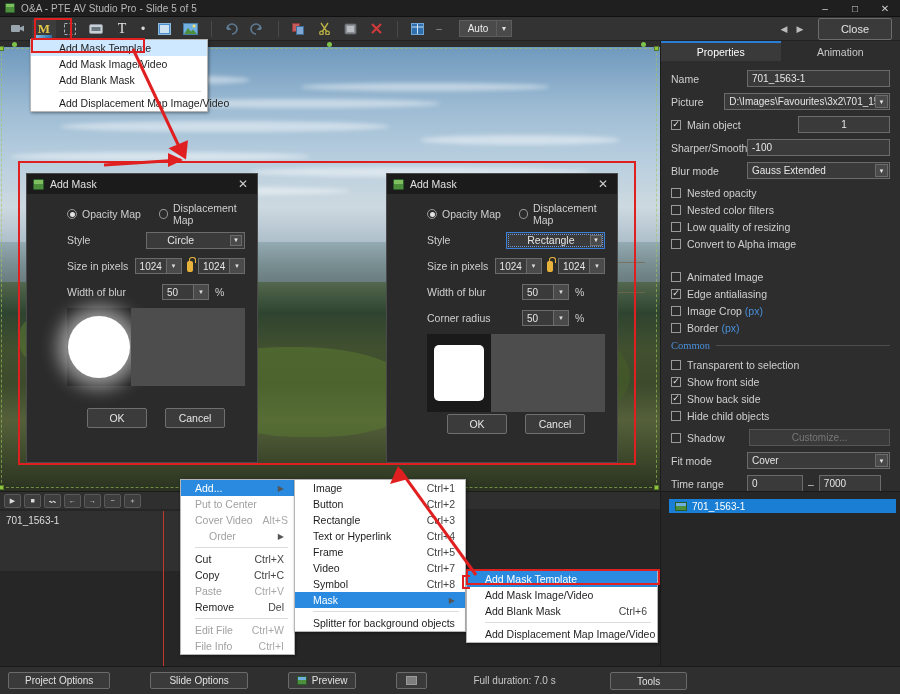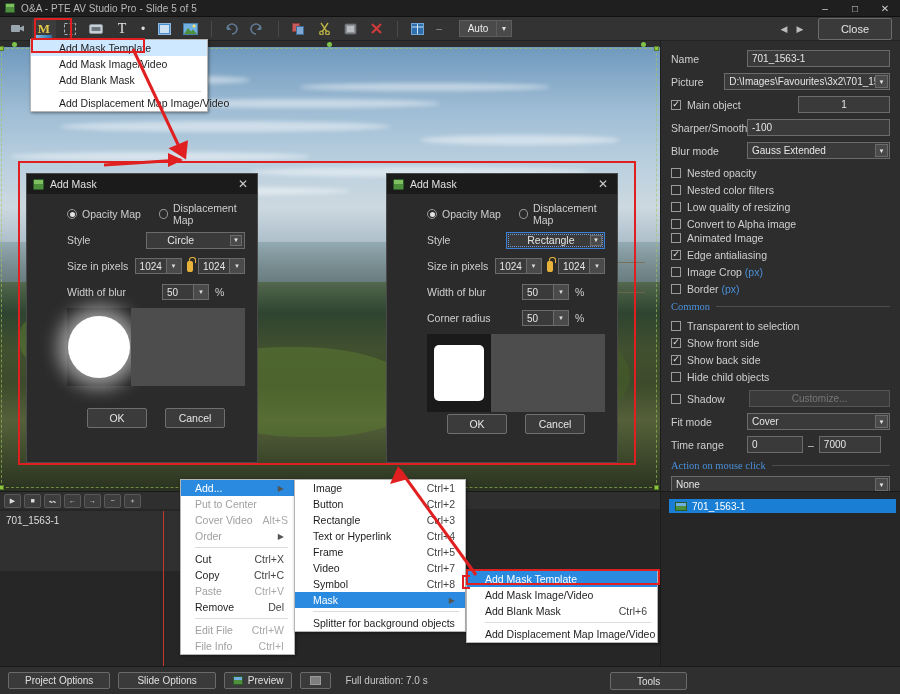--- a/index.html
+++ b/index.html
@@ -180,21 +180,21 @@
 
   .objpanel{position:absolute;left:660px;top:491px;width:240px;height:175px;background:#262626;
     border-left:1px solid #1c1c1c;border-top:1px solid #1a1a1a;}
   .obj-row{height:14px;margin:7px 4px 0 8px;background:#1a7fd4;display:flex;align-items:center;
     padding-left:6px;color:#fff;font-size:10px;}
   .obj-thumb{width:12px;height:9px;margin-right:5px;border:1px solid #2a5c2a;
     background-image:linear-gradient(#6fb0e0 45%,#4d8f3d 45%);}
 
   
   .bottombar{position:absolute;left:0;top:666px;width:900px;height:28px;background:#2f2f2f;
-    border-top:1px solid #1a1a1a;display:flex;align-items:center;padding-left:8px;}
+    border-top:1px solid #1a1a1a;display:flex;align-items:center;padding-left:8px;gap:32px;}
   .bb-btn{height:17px;padding:0 12px;background:#3a3a3a;border:1px solid #6a6a6a;color:#e0e0e0;
     font-size:10px;display:flex;align-items:center;justify-content:center;margin-right:8px;border-radius:2px;}
   .bb-dur{font-size:10px;color:#c8c8c8;margin-left:6px;}
   .bb-tools{position:absolute;left:610px;top:5px;height:18px;padding:0 26px;background:#3a3a3a;
     border:1px solid #6a6a6a;color:#e0e0e0;font-size:10px;display:flex;align-items:center;
     justify-content:center;border-radius:2px;}
 
   
   .anno{position:absolute;border:2px solid #e02020;pointer-events:none;}
 </style>
@@ -479,20 +479,24 @@
         <div class="prev-box2" style="width:133px;height:78px;"></div>
       </div>
       <div class="dlg-buttons" style="padding-top:2px">
         <div class="btn">OK</div>
         <div class="btn">Cancel</div>
       </div>
     </div>
   </div>
 
   <div class="rpanel">
+    <div class="tabs">
+      <div class="tab active">Properties</div>
+      <div class="tab">Animation</div>
+    </div>
     <div class="ppad">
       <div class="prow">
         <span class="plbl">Name</span>
         <div class="pfield">701_1563-1</div>
       </div>
       <div class="prow">
         <span class="plbl">Picture</span>
         <div class="pcombo">
           <span>D:\Images\Favourites\3x2\701_156</span>
           <span class="carrow">▼</span>
@@ -522,21 +526,21 @@
         <span>Nested opacity</span>
       </div>
       <div class="crow" style="margin-bottom:4px">
         <span class="cbox"></span>
         <span>Nested color filters</span>
       </div>
       <div class="crow" style="margin-bottom:4px">
         <span class="cbox"></span>
         <span>Low quality of resizing</span>
       </div>
-      <div class="crow" style="margin-bottom:1px">
+      <div class="crow" style="margin-bottom:20px">
         <span class="cbox"></span>
         <span>Convert to Alpha image</span>
       </div>
       <div class="crow" style="margin-bottom:4px">
         <span class="cbox"></span>
         <span>Animated Image</span>
       </div>
       <div class="crow" style="margin-bottom:4px">
         <span class="cbox">✓</span>
         <span>Edge antialiasing</span>
@@ -639,21 +643,21 @@
       <span>Add...</span>
       <span class="sub">▶</span>
     </div>
     <div class="menu-item disabled" style="padding-left:14px">
       <span>Put to Center</span>
     </div>
     <div class="menu-item disabled" style="padding-left:14px">
       <span>Cover Video</span>
       <span class="sc" style="padding-left:10px">Alt+S</span>
     </div>
-    <div class="menu-item disabled" style="padding-left:14px">
+    <div class="menu-item disabled" style="">
       <span>Order</span>
       <span class="sub">▶</span>
     </div>
     <div class="menu-sep" style="margin-left:14px"></div>
     <div class="menu-item" style="padding-left:14px">
       <span>Cut</span>
       <span class="sc" style="padding-left:10px">Ctrl+X</span>
     </div>
     <div class="menu-item" style="padding-left:14px">
       <span>Copy</span>

